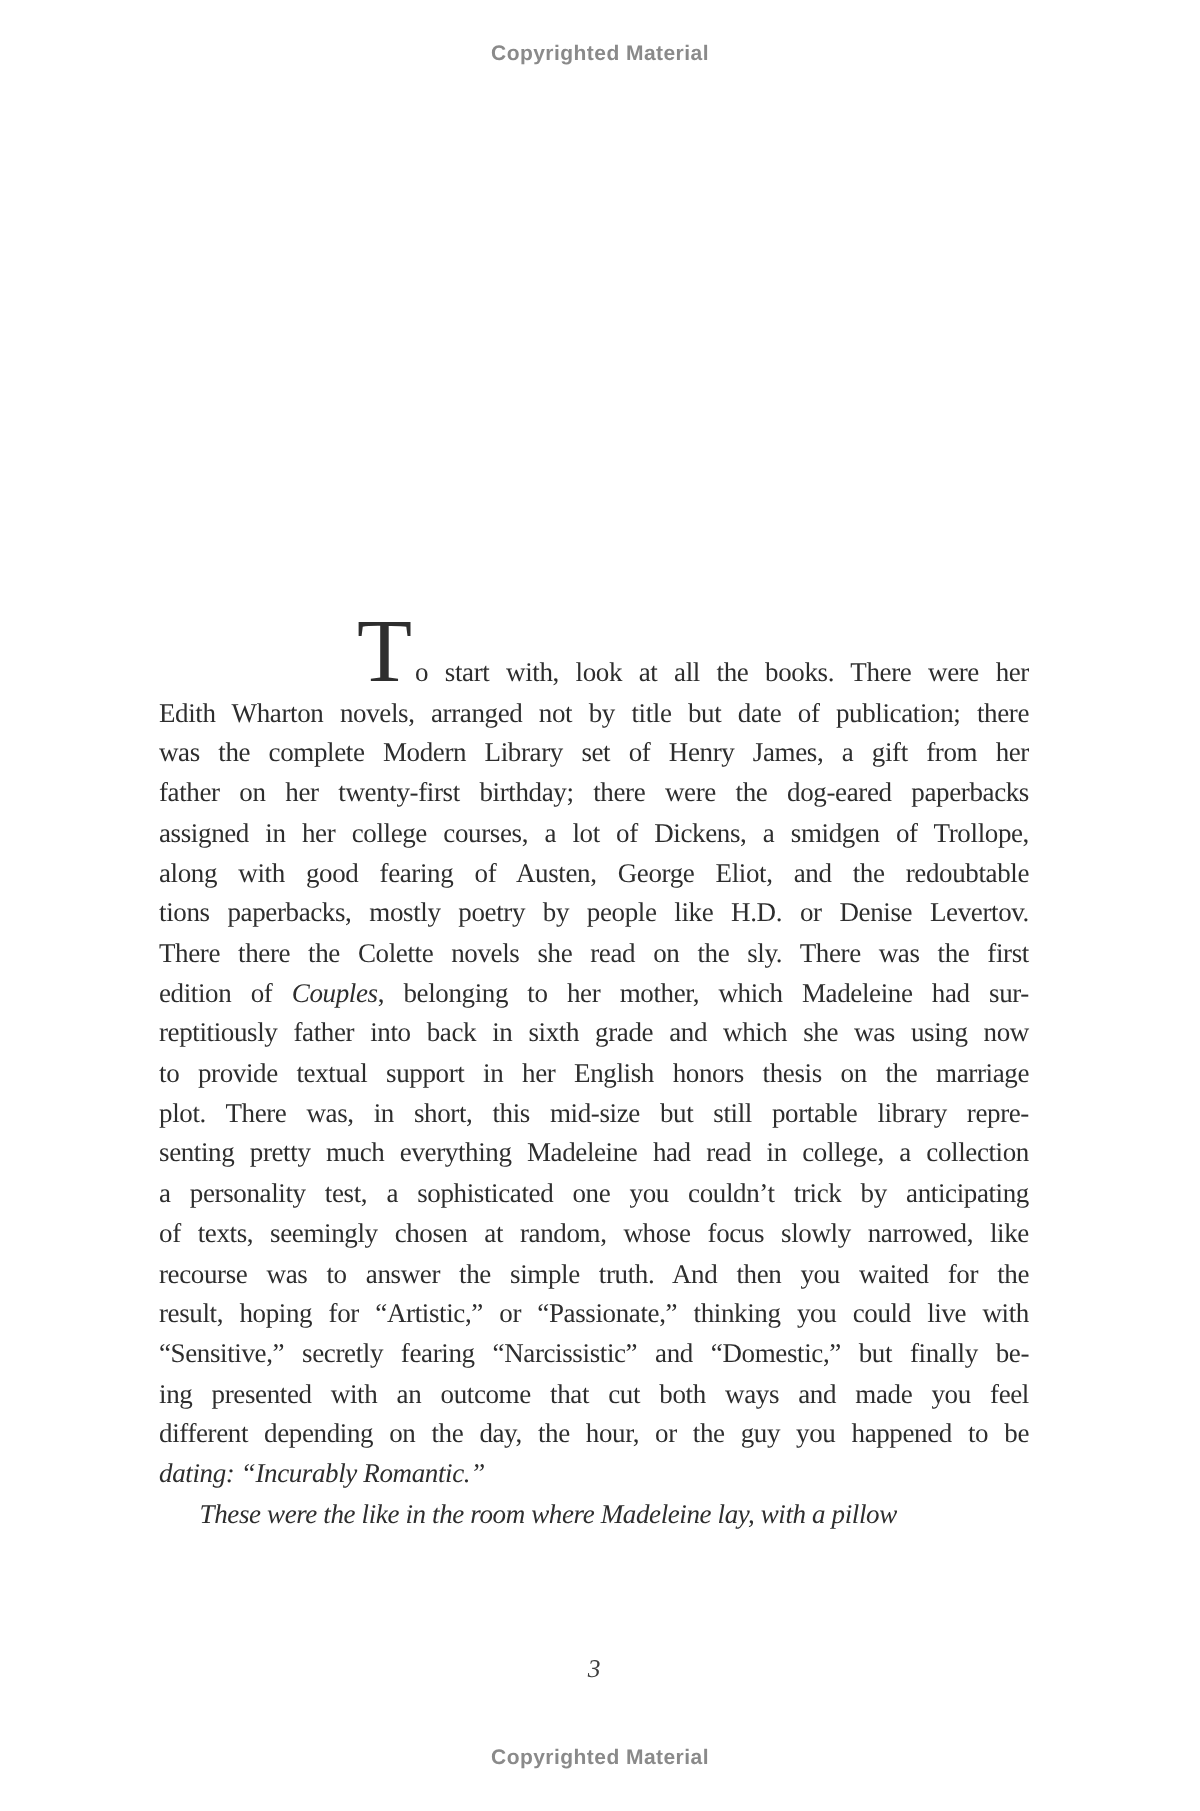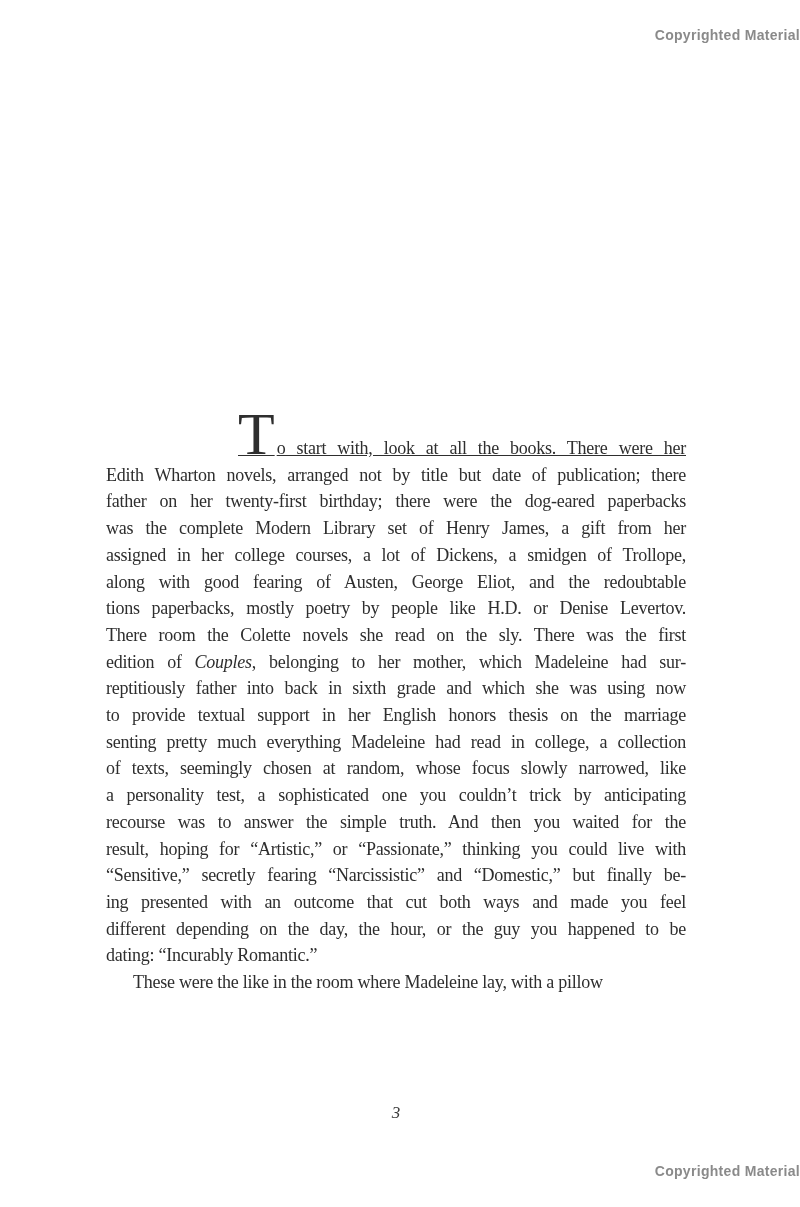--- a/index.html
+++ b/index.html
@@ -1,68 +1,69 @@
 <!DOCTYPE html>
 <html><head>
 <meta charset="utf-8">
 <style>
   html,body{margin:0;padding:0;}
   body{
     width:800px;height:1207px;background:#ffffff;position:relative;
     font-family:"Liberation Serif", serif;overflow:hidden;
   }
   .copyright{
-    position:absolute;left:0;width:800px;text-align:right;
+    position:absolute;left:0;width:800px;text-align:center;
     font-family:"Liberation Sans", sans-serif;font-weight:bold;
     font-size:14px;color:#8a8a8a;letter-spacing:0.3px;
   }
   .copyright-top{top:27px;}
   .copyright-bottom{top:1163px;}
   .text-block{
     position:absolute;left:106px;top:434px;width:580px;
     color:#2e2e2e;font-size:18px;line-height:26.7px;letter-spacing:-0.25px;
   }
   .line{
     text-align:justify;
     text-align-last:justify;
   }
-  .line.last{text-align-last:left;}
-  .paragraph-opening .line:first-child{padding-left:132px;text-decoration:underline;}
+  .line.last{text-align-last:left;font-style:italic;}
+  .paragraph-opening .line:first-child{padding-left:132px;}
   .paragraph-plain .line:first-child{padding-left:27px;}
   .initial-cap{
     font-size:60px;line-height:0;letter-spacing:0;
     margin-right:2px;vertical-align:baseline;
   }
   .page-number{
     position:absolute;left:106px;width:580px;top:1103px;text-align:center;
     font-style:italic;font-size:17px;color:#3c3c3c;
   }
 </style>
 </head>
 <body>
 
 <div class="page">
   <div class="copyright copyright-top">Copyrighted Material</div>
 
   <div class="text-block">
       <div class="paragraph paragraph-opening">
         <div class="line"><span class="initial-cap">T</span>o start with, look at all the books. There were her</div>
         <div class="line">Edith Wharton novels, arranged not by title but date of publication; there</div>
+        <div class="line">was the complete Modern Library set of Henry James, a gift from her</div>
         <div class="line">father on her twenty-first birthday; there were the dog-eared paperbacks</div>
-        <div class="line">was the complete Modern Library set of Henry James, a gift from her</div>
         <div class="line">assigned in her college courses, a lot of Dickens, a smidgen of Trollope,</div>
         <div class="line">along with good fearing of Austen, George Eliot, and the redoubtable</div>
         <div class="line">tions paperbacks, mostly poetry by people like H.D. or Denise Levertov.</div>
-        <div class="line">There room the Colette novels she read on the sly. There was the first</div>
+        <div class="line">There there the Colette novels she read on the sly. There was the first</div>
         <div class="line">edition of <em>Couples</em>, belonging to her mother, which Madeleine had sur-</div>
         <div class="line">reptitiously father into back in sixth grade and which she was using now</div>
         <div class="line">to provide textual support in her English honors thesis on the marriage</div>
+        <div class="line">plot. There was, in short, this mid-size but still portable library repre-</div>
         <div class="line">senting pretty much everything Madeleine had read in college, a collection</div>
+        <div class="line">a personality test, a sophisticated one you couldn’t trick by anticipating</div>
         <div class="line">of texts, seemingly chosen at random, whose focus slowly narrowed, like</div>
-        <div class="line">a personality test, a sophisticated one you couldn’t trick by anticipating</div>
         <div class="line">recourse was to answer the simple truth. And then you waited for the</div>
         <div class="line">result, hoping for “Artistic,” or “Passionate,” thinking you could live with</div>
         <div class="line">“Sensitive,” secretly fearing “Narcissistic” and “Domestic,” but finally be-</div>
         <div class="line">ing presented with an outcome that cut both ways and made you feel</div>
         <div class="line">different depending on the day, the hour, or the guy you happened to be</div>
         <div class="line last">dating: “Incurably Romantic.”</div>
       </div>
       <div class="paragraph paragraph-plain">
         <div class="line last">These were the like in the room where Madeleine lay, with a pillow</div>
       </div>

